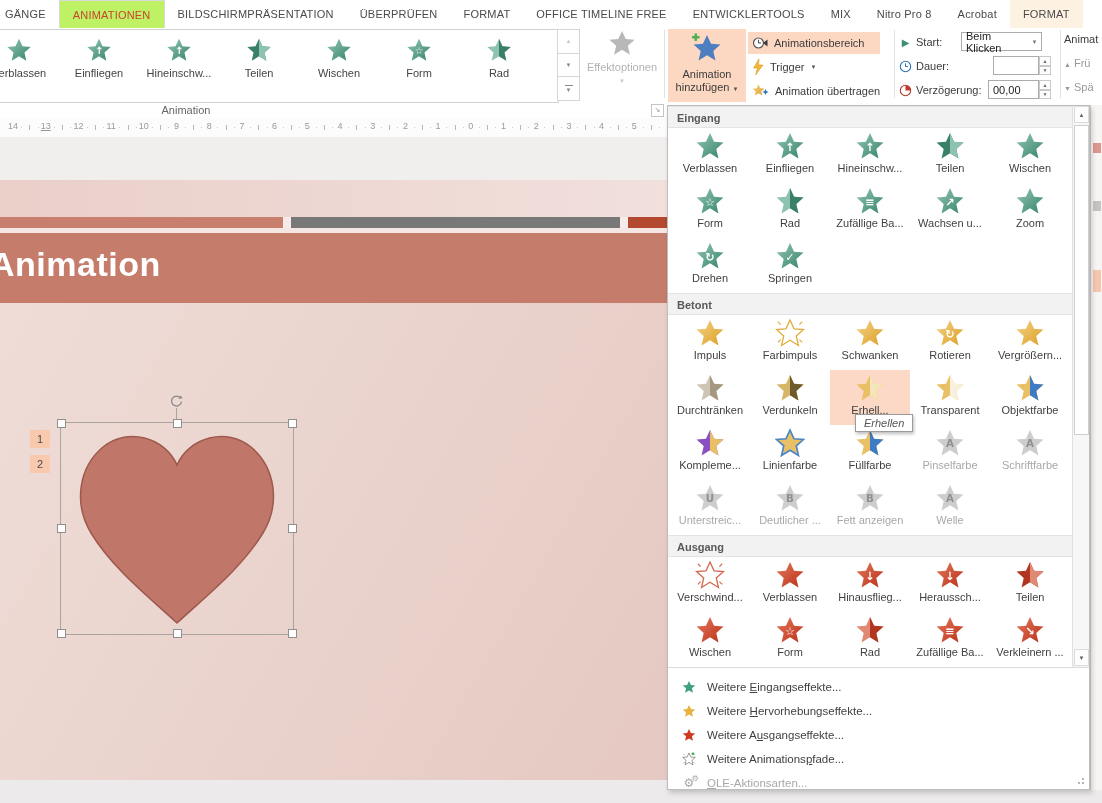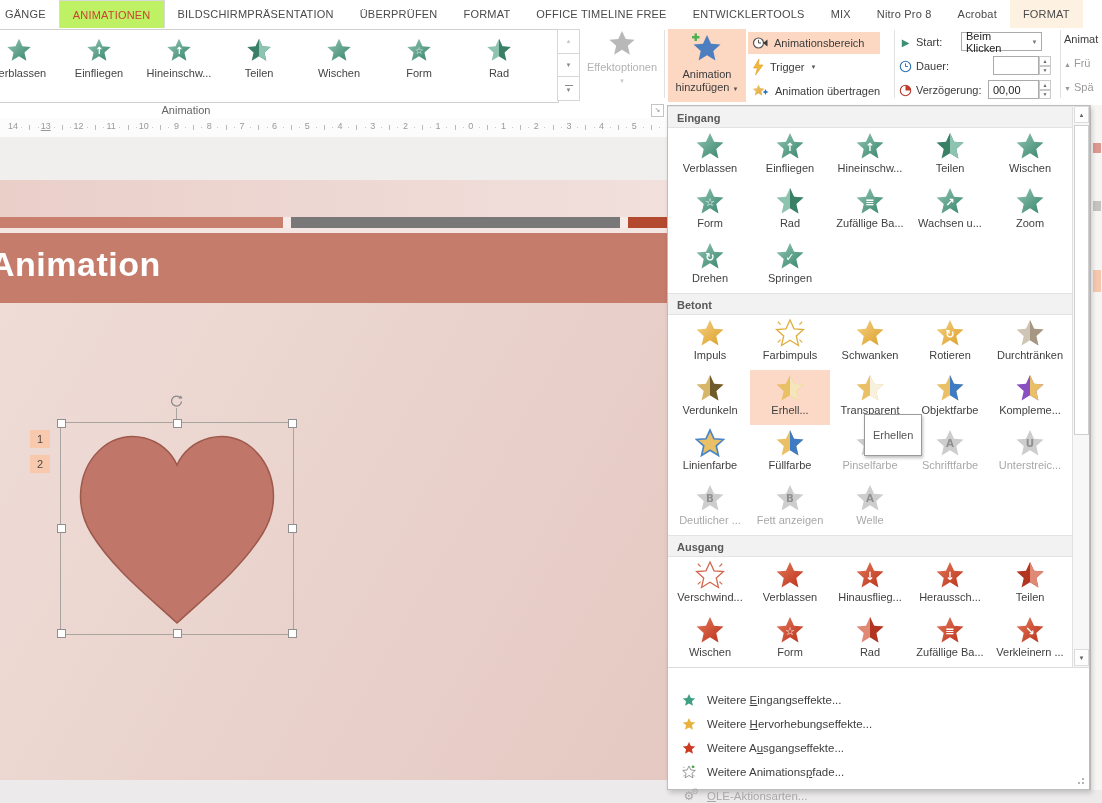--- a/index.html
+++ b/index.html
@@ -81,29 +81,29 @@
             font-weight:bold;color:#595959;padding-left:9px;box-sizing:border-box;}
   .m-grid{display:flex;flex-wrap:wrap;padding-left:2px;}
   .m-item{width:80px;height:55px;display:flex;flex-direction:column;align-items:center;padding-top:3px;box-sizing:border-box;cursor:default;}
   .m-item .lbl{margin-top:1px;color:#3f3f3f;white-space:nowrap;}
   .m-item.disabled .lbl{color:#a8a8a8;}
   .m-item.highlighted{background:#fbd9c6;}
   .menu-scrollbar{position:absolute;right:0;top:0;width:17px;height:561px;background:#f7f7f7;border-left:1px solid #e0e0e0;box-sizing:border-box;}
   .sb-btn{position:absolute;left:1px;width:15px;height:17px;background:#fdfdfd;border:1px solid #dcdcdc;box-sizing:border-box;
           display:flex;align-items:center;justify-content:center;font-size:6px;color:#606060;}
   .sb-thumb{position:absolute;left:1px;top:19px;width:15px;height:310px;background:#fff;border:1px solid #cfcfcf;box-sizing:border-box;}
-  .menu-footer{position:absolute;left:0;top:561px;width:100%;bottom:0;border-top:1px solid #dcdcdc;padding-top:20px;box-sizing:border-box;background:#fff;}
+  .menu-footer{position:absolute;left:0;top:561px;width:100%;bottom:0;border-top:1px solid #dcdcdc;padding-top:7px;box-sizing:border-box;background:#fff;}
   .f-row{height:24px;display:flex;align-items:center;color:#3f3f3f;font-size:11.5px;}
   .f-row .ico{width:18px;margin-left:12px;margin-right:9px;display:inline-flex;justify-content:center;position:relative;}
   .f-row.disabled{color:#a8a8a8;}
   .f-row .key{text-decoration:underline;}
   .gears{font-family:"DejaVu Sans",sans-serif;color:#a8a8a8;font-size:12px;line-height:12px;position:relative;}
   .gears .g2{position:absolute;font-size:8px;left:8px;top:-4px;}
-  .tooltip{position:absolute;left:196px;top:308px;background:#fff;border:1px solid #9b9b9b;box-shadow:1px 2px 3px rgba(0,0,0,.25);
-           padding:14px 8px;color:#555;white-space:nowrap;z-index:60;}
+  .tooltip{position:absolute;left:187px;top:308px;background:#fff;border:1px solid #9b9b9b;box-shadow:1px 2px 3px rgba(0,0,0,.25);
+           padding:2px 8px;color:#555;white-space:nowrap;z-index:60;font-style:italic;}
   .grip{position:absolute;right:5px;bottom:5px;width:10px;height:10px;}
   .grip i{position:absolute;width:2px;height:2px;background:#b5b5b5;}
   .bottom-strip{position:absolute;left:0;top:780px;width:1102px;height:23px;background:#eceaea;}
   .right-sliver{position:absolute;left:1090px;top:105px;width:12px;height:685px;background:#f7f5f4;border-left:1px solid #d0d0d0;z-index:30;box-sizing:border-box;overflow:hidden;}
   .frag{position:absolute;left:2px;width:8px;height:10px;}
 </style>
 </head>
 <body>
 
 <div class="screen">
@@ -543,20 +543,26 @@
           </div>
           <div class="m-item">
             <svg viewBox="0 0 32 32" width="30" height="30">
               <polygon points="16,2.2 20.3,11.5 30.4,12.3 22.7,19.1 25,29.3 16,23.8 7,29.3 9.3,19.1 1.6,12.3 11.7,11.5" fill="url(#g-gold)"></polygon>
               <text x="16" y="21" text-anchor="middle" font-size="12" font-weight="bold" fill="#ffffff" font-family="DejaVu Sans, sans-serif">↻</text>
             </svg>
             <div class="lbl">Rotieren</div>
           </div>
           <div class="m-item">
             <svg viewBox="0 0 32 32" width="30" height="30">
+              <polygon points="16,2.2 20.3,11.5 30.4,12.3 22.7,19.1 25,29.3 16,23.8 7,29.3 9.3,19.1 1.6,12.3 11.7,11.5" fill="url(#g-gold)"></polygon>
+            </svg>
+            <div class="lbl">Vergrößern...</div>
+          </div>
+          <div class="m-item">
+            <svg viewBox="0 0 32 32" width="30" height="30">
               <polygon points="16,2.2 20.3,11.5 30.4,12.3 22.7,19.1 25,29.3 16,23.8 7,29.3 9.3,19.1 1.6,12.3 11.7,11.5" fill="#cfc5b4"></polygon>
               <polygon points="16,2.2 20.3,11.5 30.4,12.3 22.7,19.1 25,29.3 16,23.8 7,29.3 9.3,19.1 1.6,12.3 11.7,11.5" fill="#a59781" clip-path="url(#clipR)"></polygon>
             </svg>
             <div class="lbl">Durchtränken</div>
           </div>
           <div class="m-item">
             <svg viewBox="0 0 32 32" width="30" height="30">
               <polygon points="16,2.2 20.3,11.5 30.4,12.3 22.7,19.1 25,29.3 16,23.8 7,29.3 9.3,19.1 1.6,12.3 11.7,11.5" fill="#d6b668"></polygon>
               <polygon points="16,2.2 20.3,11.5 30.4,12.3 22.7,19.1 25,29.3 16,23.8 7,29.3 9.3,19.1 1.6,12.3 11.7,11.5" fill="#6e5a2b" clip-path="url(#clipR)"></polygon>
             </svg>

